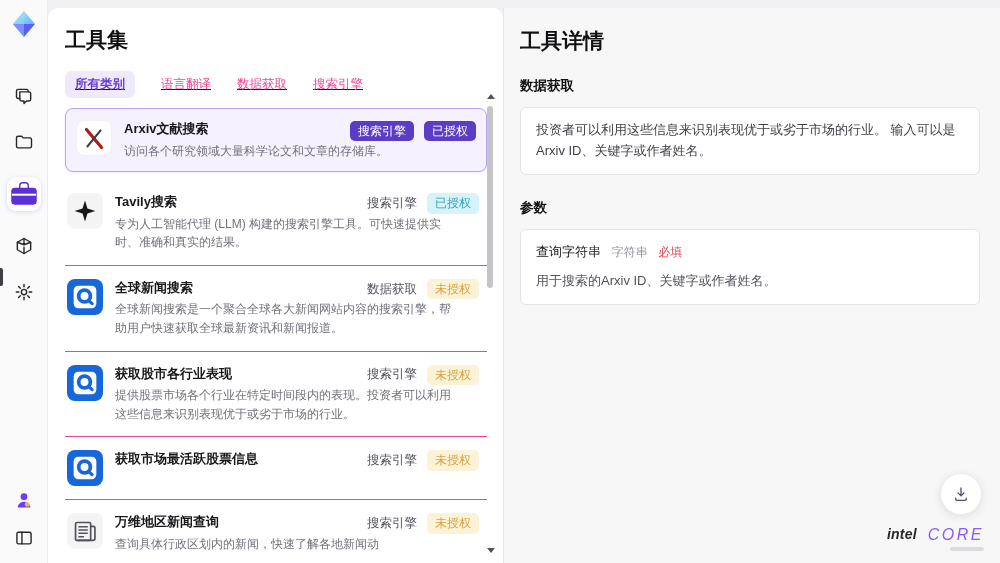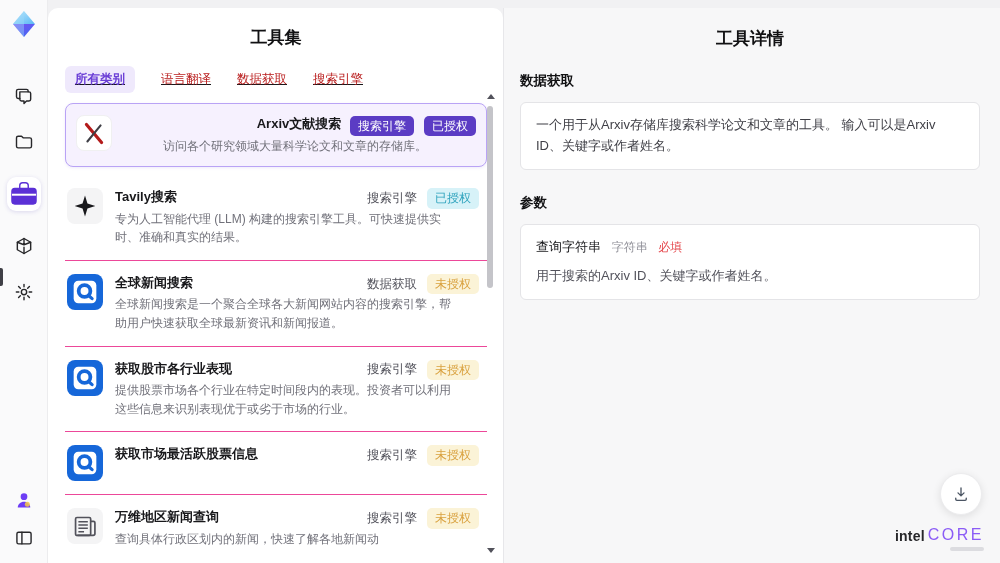--- a/index.html
+++ b/index.html
@@ -29,33 +29,33 @@
   
   .main { position:absolute; left:48px; top:8px; right:0; bottom:0; display:flex; }
   .panel-list {
     width:455px; background:#ffffff; border-radius:10px 10px 0 0;
     padding:18px 16px 0 17px; position:relative;
   }
   .panel-detail {
     flex:1; background:#f7f7f8; border-left:1px solid #e7e7ea;
     padding:19px 20px 0 16px; position:relative;
   }
-  .h1 { font-size:17px; font-weight:bold; color:#111113;text-align:center; }
+  .h1 { font-size:21px; font-weight:bold; color:#111113; }
 
   
   .tabs { display:flex; align-items:center; gap:26px; margin-top:17px; font-size:12.5px;text-decoration:underline; }
-  .tab { color:#b91c1c; cursor:pointer; padding:5px 0; white-space:nowrap; }
+  .tab { color:#ec4899; cursor:pointer; padding:5px 0; white-space:nowrap; }
   .tab.active { color:#6b3fd6; background:#efe9fc; border-radius:6px; padding:5px 10px; font-weight:bold; }
 
   
   .tool-list { margin-top:10px; }
   .card { position:relative; display:flex; gap:12px; padding:13px 6px 13px 2px; border-bottom:1px solid #ec4899; cursor:pointer; }
   .card.selected {
     background:#f6f1fe; border:1.5px solid #b9a3f5; border-radius:8px;
-    padding:11px 10px; margin:0 0 8px 0; box-shadow:0 1px 3px rgba(120,90,220,.12);text-align:center;
+    padding:11px 10px; margin:0 0 8px 0; box-shadow:0 1px 3px rgba(120,90,220,.12);
   }
   .tool-icon { flex:0 0 36px; width:36px; height:36px; border-radius:8px; display:flex; align-items:center; justify-content:center; background:#f4f4f5; overflow:hidden; }
   .tool-icon.white { background:#ffffff; border:1px solid #f0f0f1; }
   .tool-icon.blue { background:#1667d9; }
   .tool-body { flex:1; min-width:0; padding-right:2px; }
   .tool-name { font-size:13px; font-weight:bold; color:#18181b; line-height:1.35; }
   .tool-desc { margin-top:4px; font-size:12px; color:#71717a; line-height:1.55; max-width:342px; }
   .tool-tags { position:absolute; top:13px; right:8px; display:flex; align-items:center; gap:10px; }
   .card.selected .tool-tags { top:12px; right:10px; }
   .cat-text { font-size:12.5px; color:#52525b; }
@@ -85,21 +85,21 @@
   .param-desc { margin-top:9px; font-size:13px; color:#52525b; }
 
   
   .fab {
     position:absolute; right:18px; bottom:48px; width:42px; height:42px; border-radius:50%;
     background:#ffffff; border:1px solid #ececee; box-shadow:0 2px 8px rgba(0,0,0,.10);
     display:flex; align-items:center; justify-content:center; cursor:pointer;
   }
   .fab svg { width:18px; height:18px; stroke:#4b5563; fill:none; stroke-width:1.8; stroke-linecap:round; stroke-linejoin:round; }
   .brand { position:absolute; right:16px; bottom:12px; text-align:right; line-height:1; }
-  .brand-row { display:flex; align-items:flex-end; gap:3px; }
+  .brand-row { display:flex; align-items:flex-start; gap:11px;font-style:italic; }
   .brand-intel { font-size:14px; font-weight:bold; color:#27272a; letter-spacing:.2px; }
   .brand-core { font-size:16px; color:#8b5cf6; letter-spacing:2.5px; text-transform:uppercase; font-weight:400; }
   .brand-sub { margin-top:4px; margin-left:auto; width:34px; height:4px; background:#dcdce0; border-radius:2px; }
 </style>
 </head>
 <body>
 
 <div class="rail">
   <div class="logo">
     <svg viewBox="0 0 30 30">
@@ -293,21 +293,21 @@
       <div class="scroll-arrow up"></div>
       <div class="scroll-thumb"></div>
       <div class="scroll-arrow down"></div>
     </div>
   </div>
 
   <div class="panel-detail">
     <div class="h1 detail-title">工具详情</div>
 
     <div class="section-h">数据获取</div>
-    <div class="box">一个用于从Arxiv存储库搜索科学论文和文章的工具。 输入可以是Arxiv ID、关键字或作者姓名。</div>
+    <div class="box">投资者可以利用这些信息来识别表现优于或劣于市场的行业。 输入可以是Arxiv ID、关键字或作者姓名。</div>
 
     <div class="section-h params-h">参数</div>
     <div class="box">
       <div>
         <span class="param-name">查询字符串</span>
         <span class="param-type">字符串</span>
         <span class="param-required">必填</span>
       </div>
       <div class="param-desc">用于搜索的Arxiv ID、关键字或作者姓名。</div>
     </div>

